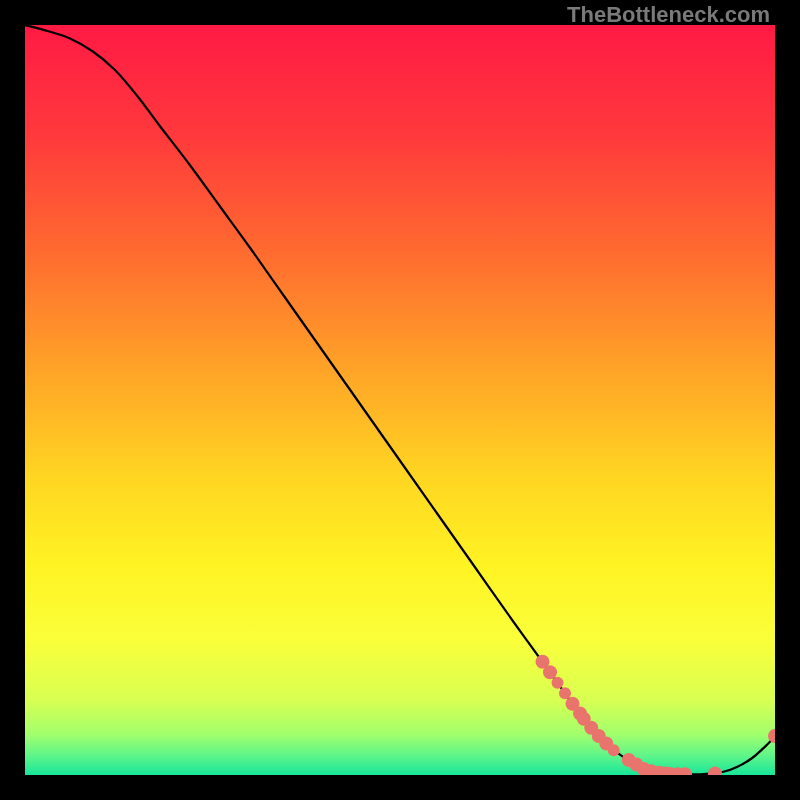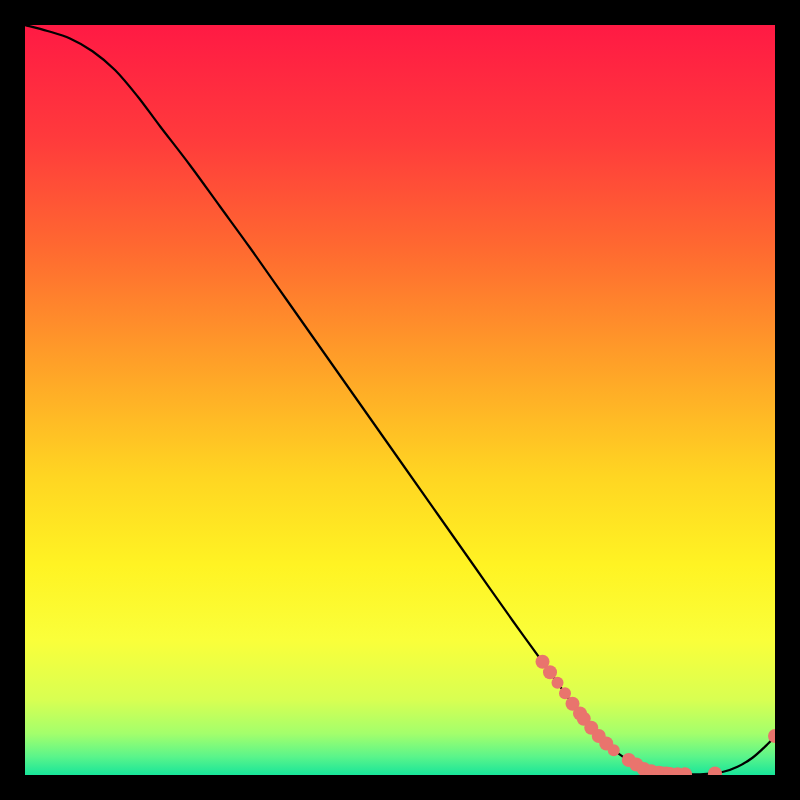--- a/index.html
+++ b/index.html
@@ -88,13 +88,14 @@
           <circle cx="641.25" cy="748.50" r="7" fill="#e9746d"></circle>
           <circle cx="645.00" cy="748.88" r="7" fill="#e9746d"></circle>
           <circle cx="648.75" cy="749.10" r="6" fill="#e9746d"></circle>
           <circle cx="652.50" cy="749.25" r="7" fill="#e9746d"></circle>
           <circle cx="660.00" cy="749.25" r="7" fill="#e9746d"></circle>
           <circle cx="690.00" cy="748.50" r="7" fill="#e9746d"></circle>
           <circle cx="750.00" cy="711.00" r="7" fill="#e9746d"></circle>
         </g>
     </svg>
   </div>
+  <div class="watermark">TheBottleneck.com</div>
 </div>
 
 </body></html>

